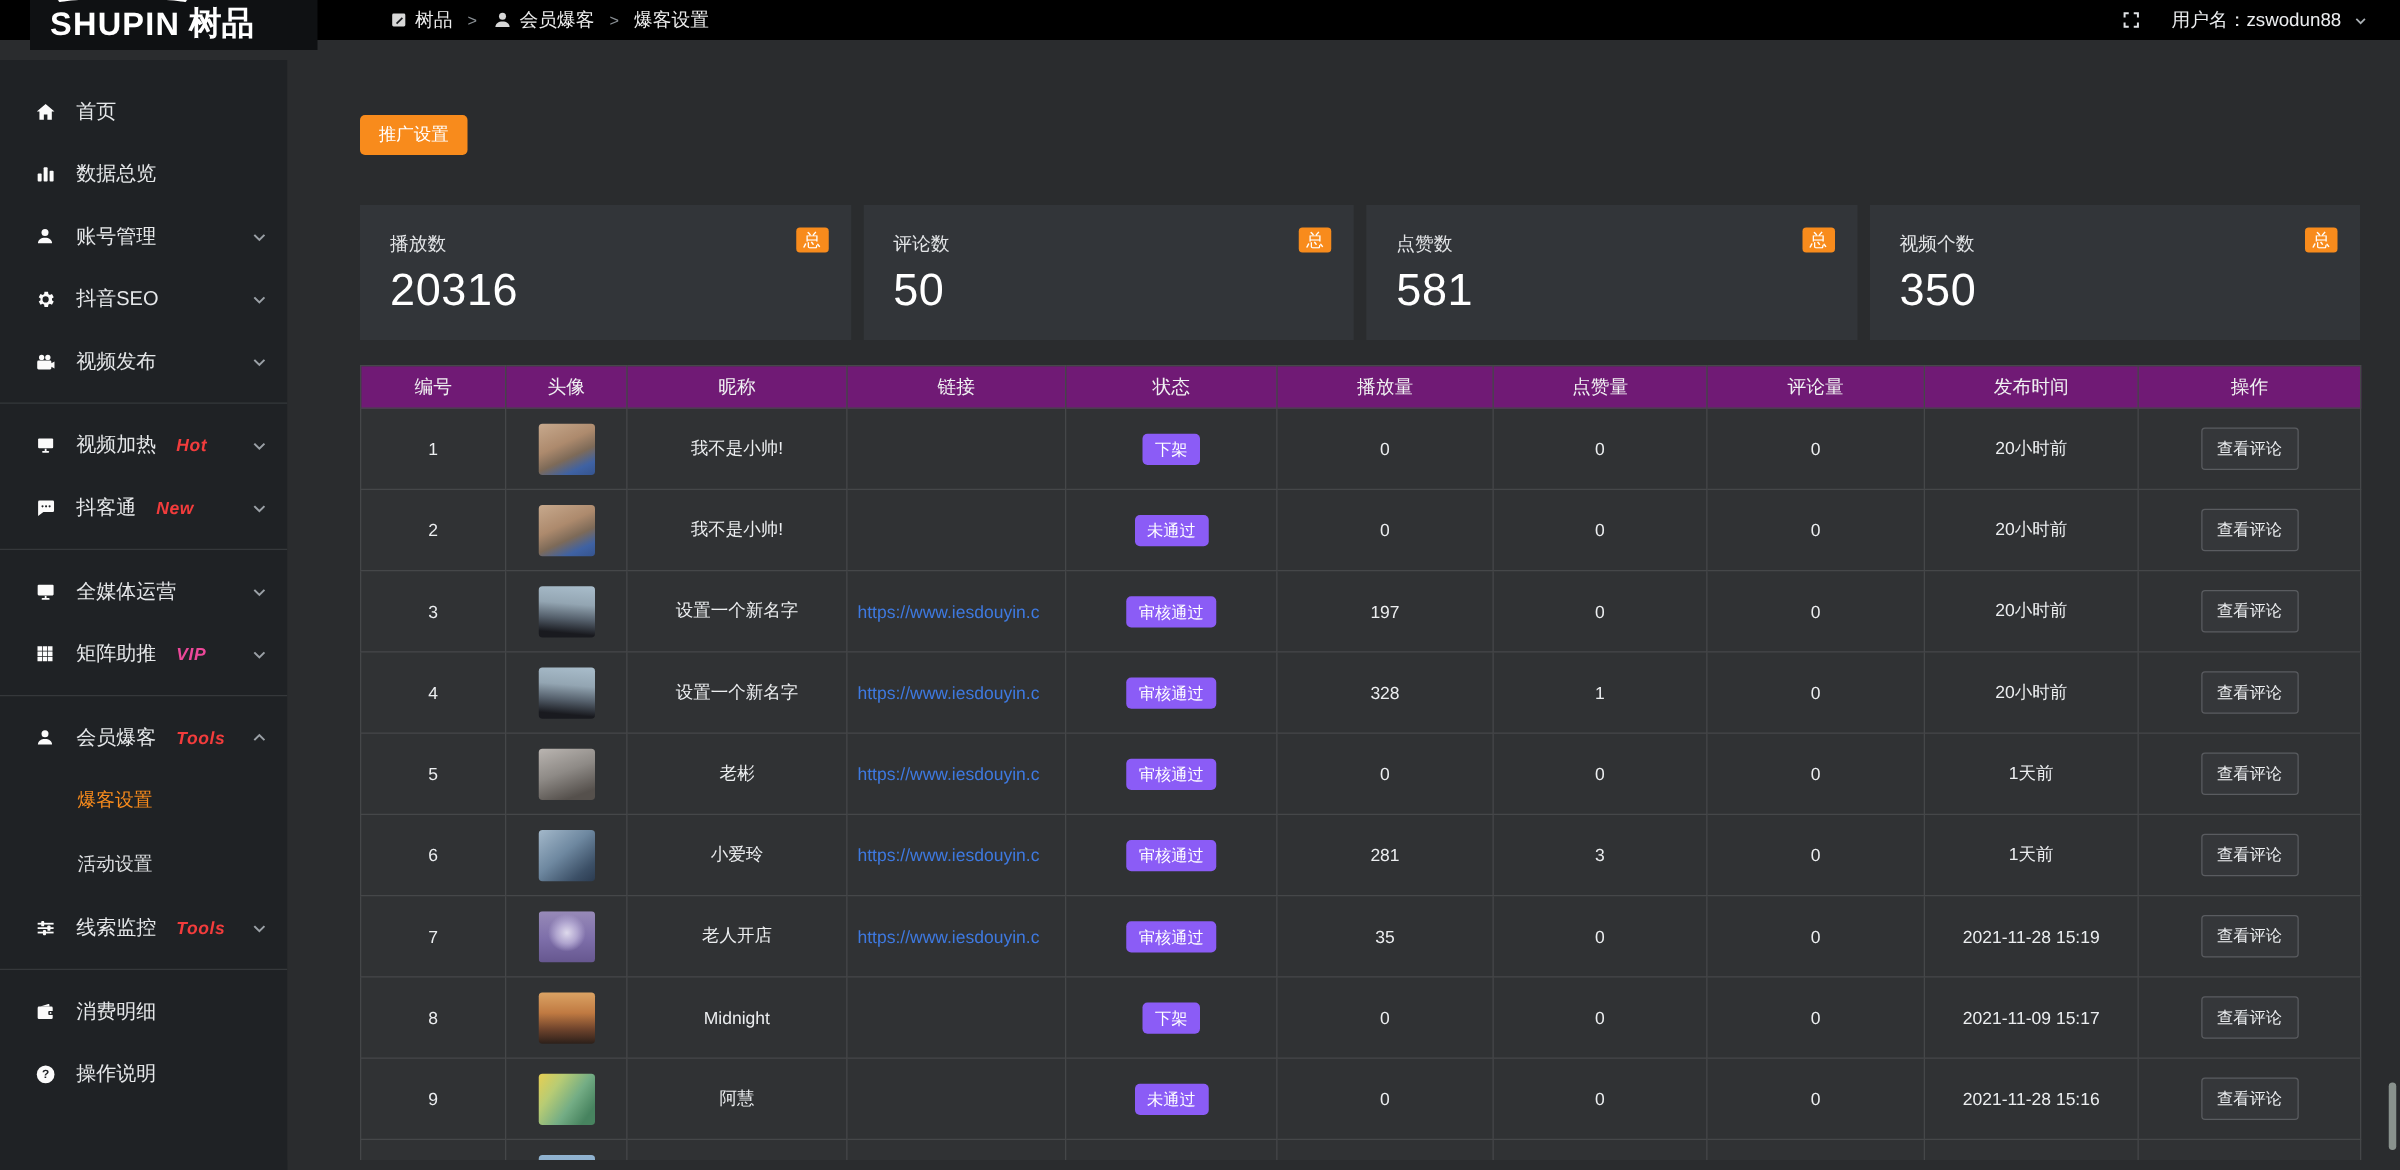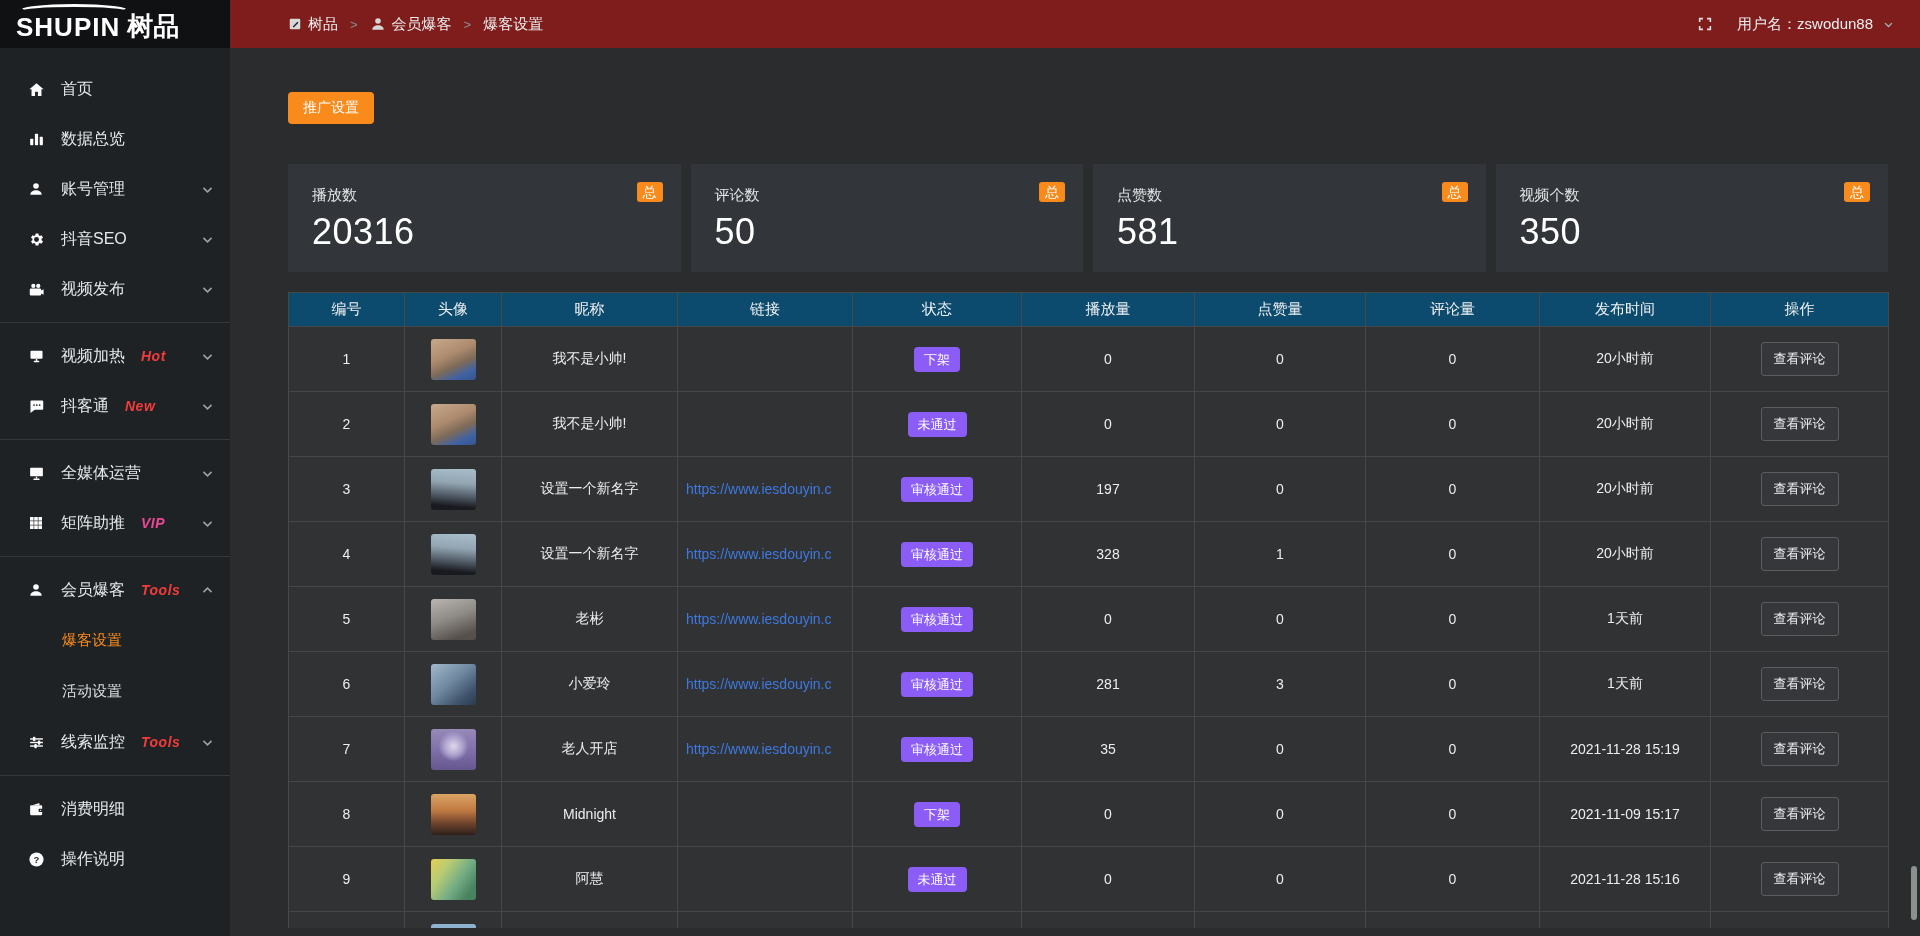--- a/index.html
+++ b/index.html
@@ -4,22 +4,22 @@
 <style>
   * { box-sizing: border-box; }
   html,body { margin:0; padding:0; }
   body {
     width:1920px; height:936px; overflow:hidden;
     background:#2a2c2e;
     font-family:"Liberation Sans","DejaVu Sans",sans-serif;
     color:#e8eaec; position:relative;
   }
   
-  .top-header { position:absolute; top:0; left:0; width:1920px; height:48px;
-    background:#7f1d1d; display:flex; align-items:center; z-index:5; }
+  .top-header { position:absolute; top:0; left:0; width:1920px; height:32px;
+    background:#000000; display:flex; align-items:center; z-index:5;padding-left:24px; }
   .logo-block { width:230px; height:48px; background:#0f1113; display:flex;
     align-items:center; padding-left:16px; flex-shrink:0; cursor:pointer; }
   .logo-wrap { position:relative; display:inline-block; margin-top:6px; }
   .logo-arc { position:absolute; top:-8px; left:2px; width:112px; height:14px;
     border:3px solid transparent; border-top-color:#fff; border-radius:50%; }
   .logo-en { font-size:26px; font-weight:bold; color:#fff; letter-spacing:1px; }
   .logo-cn { font-size:26px; font-weight:bold; color:#fff; margin-left:7px; margin-top:4px; }
   .breadcrumb { display:flex; align-items:center; margin-left:58px; font-size:15px; }
   .crumb { display:flex; align-items:center; color:#ececec; cursor:pointer; }
   .crumb .bc-icn { display:flex; margin-right:6px; color:#d8d8d8; }
@@ -51,21 +51,21 @@
   .stat-card { flex:1; background:#323539; height:108px; position:relative;
     padding:22px 0 0 24px; }
   .stat-label { font-size:15px; color:#e3e5e7; }
   .stat-value { font-size:36px; color:#ffffff; margin-top:6px; letter-spacing:.5px; }
   .stat-badge { position:absolute; top:18px; right:18px; background:#f88b1c; color:#fff;
     font-size:14px; padding:3px 6px; border-radius:3px; line-height:1; }
   
   .table-wrap { margin-top:20px; }
   table.data-table { border-collapse:collapse; table-layout:fixed; width:1600px;
     background:#303234; }
-  .data-table th { height:34px; background:#0c4a6e; font-weight:normal; font-size:15px;
+  .data-table th { height:34px; background:#701a75; font-weight:normal; font-size:15px;
     color:#f0f1f2; border:1px solid #454749; padding:0;margin-left:20px; }
   .data-table td { height:65px; border:1px solid #454749; text-align:center;
     font-size:14px; color:#eceef0; padding:0 4px; overflow:hidden; white-space:nowrap; }
   .data-table td.link-cell { text-align:left; padding-left:8px; }
   .link { color:#3e79e0; cursor:pointer; }
   .status-badge { display:inline-block; background:#8b5cf6; color:#fff; font-size:13px;
     padding:6px 10px; border-radius:4px; line-height:1; }
   .action-btn { background:#35373a; border:1px solid #5a5c60; color:#eceef0;
     font-size:13px; padding:7px 12px; border-radius:3px; cursor:pointer; font-family:inherit; }
   .avatar { width:45px; height:41px; border-radius:3px; margin:0 auto; }

